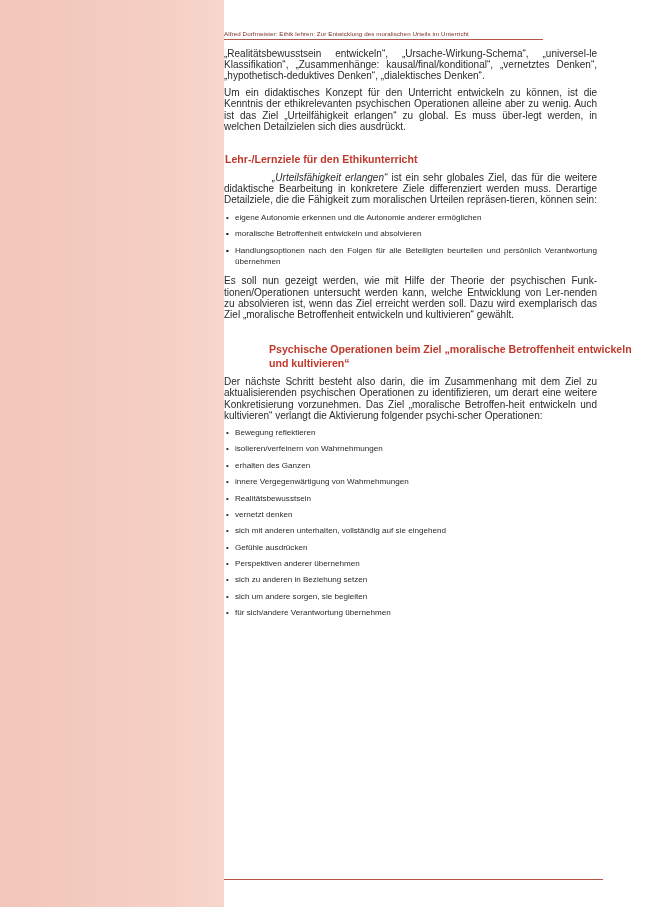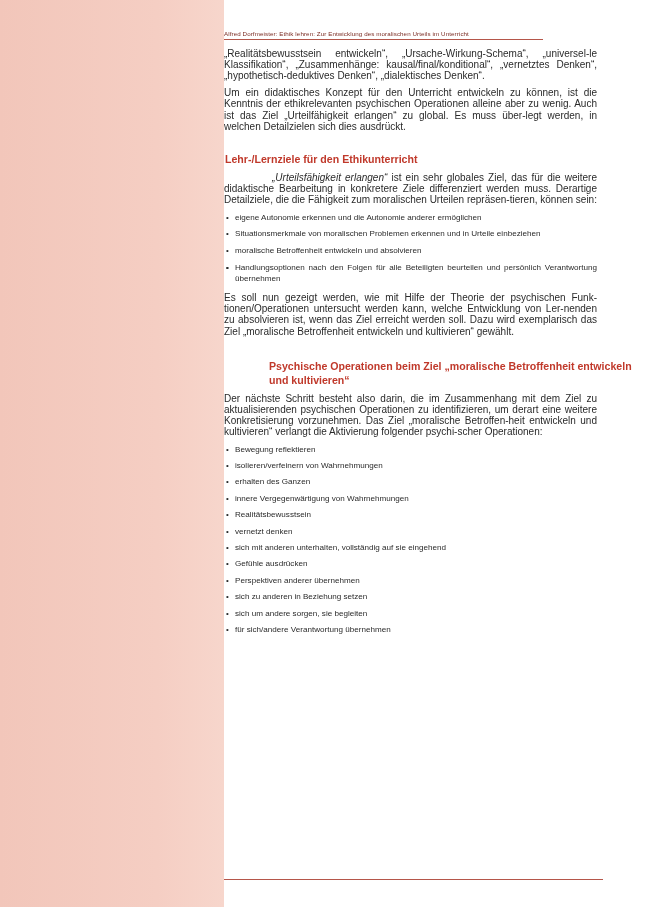--- a/index.html
+++ b/index.html
@@ -164,21 +164,21 @@
       <p>Um ein didaktisches Konzept für den Unterricht entwickeln zu können, ist die Kenntnis der ethikrelevanten psychischen Operationen alleine aber zu wenig. Auch ist das Ziel „Urteilfähigkeit erlangen“ zu global. Es muss über-legt werden, in welchen Detailzielen sich dies ausdrückt.</p>
 
       <div class="h2-block">
         <h2>Lehr-/Lernziele für den Ethikunterricht</h2>
       </div>
 
       <p><span class="italic">„Urteilsfähigkeit erlangen“</span><span> ist ein sehr globales Ziel, das für die weitere didaktische Bearbeitung in konkretere Ziele differenziert werden muss. Derartige Detailziele, die die Fähigkeit zum moralischen Urteilen repräsen-tieren, können sein:</span></p>
 
       <ul>
         <li><span class="bullet">•</span><span>eigene Autonomie erkennen und die Autonomie anderer ermöglichen</span></li>
-        <li><span class="bullet">•</span><span>Situationsmerkmale von moralischen Problemen erkennen und in Urteile einbeziehen</span></li>
+        <li><span class="bullet">•</span></li>
         <li><span class="bullet">•</span><span>moralische Betroffenheit entwickeln und absolvieren</span></li>
         <li><span class="bullet">•</span></li>
         <li><span class="bullet">•</span><span>Handlungsoptionen nach den Folgen für alle Beteiligten beurteilen und persönlich Verantwortung übernehmen</span></li>
       </ul>
 
       <p class="gap-top">Es soll nun gezeigt werden, wie mit Hilfe der Theorie der psychischen Funk-tionen/Operationen untersucht werden kann, welche Entwicklung von Ler-nenden zu absolvieren ist, wenn das Ziel erreicht werden soll. Dazu wird exemplarisch das Ziel „moralische Betroffenheit entwickeln und kultivieren“ gewählt.</p>
 
       <div class="h2-block2">
         <h2>Psychische Operationen beim Ziel „moralische Betroffenheit entwickeln und kultivieren“</h2>
       </div>

